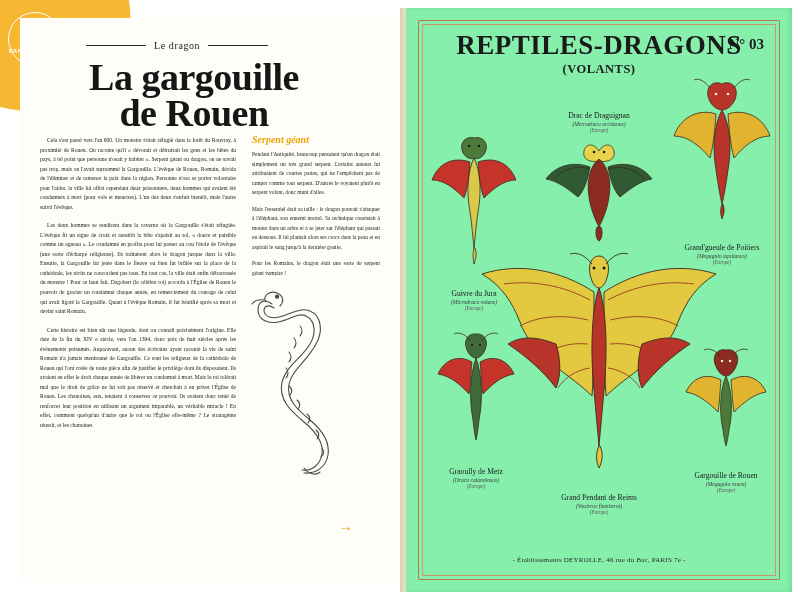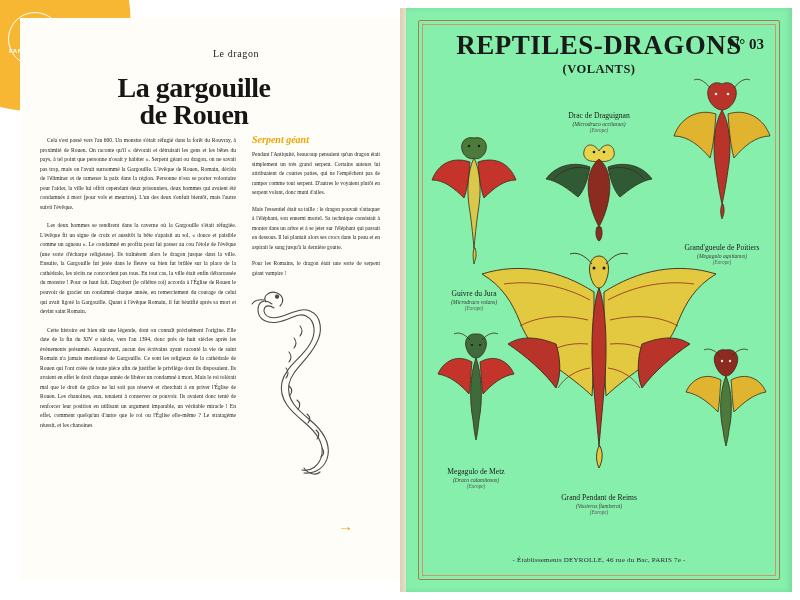--- a/index.html
+++ b/index.html
@@ -65,38 +65,37 @@
     position: absolute;
     left: 18px; top: 12px;
     width: 348px; height: 540px;
   }
 
   .chapter-head {
     display: flex; align-items: center;
     gap: 8px;
     margin-left: 48px;
     margin-top: 10px;
-    flex-direction: column;
   }
   .chapter-rule {
     flex: 1; height: 1px; background: #2b2b2b; max-width: 60px;
   }
   .chapter-label {
     font-family: "Liberation Serif", serif;
     font-size: 10px;
     letter-spacing: .6px;
     color: #1d1d1d;
     white-space: nowrap;
   }
 
   .article-title {
     margin-top: 8px;
     font-family: "Liberation Serif", serif;
     font-weight: bold;
-    font-size: 28px;
+    font-size: 38px;
     line-height: .95;
     letter-spacing: -.5px;
     color: #161616;
     text-align: center;
     width: 300px;
     margin-left: 6px;
   }
   .article-title .ln2 { display: block; }
 
   .columns {
@@ -428,36 +427,41 @@
           <path d="M48 10 C41 9 36 15 38 23 C40 31 45 34 48 34 C51 34 56 31 58 23 C60 15 55 9 48 10Z" fill="#3f6b3a"></path>
           <path d="M48 34 C42 50 41 76 45 96 C46 106 47 112 48 116 C49 112 50 106 51 96 C55 76 54 50 48 34Z" fill="#3f6b3a"></path>
           <path d="M44 38 C30 30 16 36 10 50 C22 52 32 60 41 70 C43 58 43 46 44 38Z" fill="#c4342a"></path>
           <path d="M52 38 C66 30 80 36 86 50 C74 52 64 60 55 70 C53 58 53 46 52 38Z" fill="#c4342a"></path>
           <path d="M42 16 C36 9 30 8 26 10 M54 16 C60 9 66 8 70 10" fill="none"></path>
           <circle cx="44" cy="21" r="1.1" fill="#1a1a1a" stroke="none"></circle>
           <circle cx="52" cy="21" r="1.1" fill="#1a1a1a" stroke="none"></circle>
         </g>
       </svg>
       <div class="spec-label">
-        <div class="spec-name">Megagulo de Metz</div>
+        <div class="spec-name">Graoully de Metz</div>
         <div class="spec-latin">(Draco calamitosus)</div>
         <div class="spec-origin">(Europe)</div>
       </div>
     </div>
 
     <div class="specimen" style="left:270px; top:330px; width:100px;">
       <svg width="100" height="110" viewBox="0 0 100 110">
         <g stroke="#3a2a18" stroke-width=".8">
           <path d="M50 12 C42 10 36 17 39 26 C42 35 47 38 50 38 C53 38 58 35 61 26 C64 17 58 10 50 12Z" fill="#8c2b20"></path>
           <path d="M50 38 C44 52 43 74 47 92 C48 100 49 104 50 108 C51 104 52 100 53 92 C57 74 56 52 50 38Z" fill="#4b7a3a"></path>
           <path d="M45 42 C30 34 16 40 10 54 C22 56 32 64 42 74 C44 62 44 50 45 42Z" fill="#e0b42e"></path>
           <path d="M55 42 C70 34 84 40 90 54 C78 56 68 64 58 74 C56 62 56 50 55 42Z" fill="#e0b42e"></path>
           <path d="M44 18 C38 11 32 10 28 12 M56 18 C62 11 68 10 72 12" fill="none"></path>
           <circle cx="46" cy="23" r="1.2" fill="#f4efdd" stroke="none"></circle>
           <circle cx="54" cy="23" r="1.2" fill="#f4efdd" stroke="none"></circle>
         </g>
       </svg>
+      <div class="spec-label">
+        <div class="spec-name">Gargouille de Rouen</div>
+        <div class="spec-latin">(Megagulo rouen)</div>
+        <div class="spec-origin">(Europe)</div>
+      </div>
     </div>
 
     <div class="plate-footer">- Établissements DEYROLLE, 46 rue du Bac, PARIS 7e -</div>
   </div>
 
 </div>
 
 </body></html>

